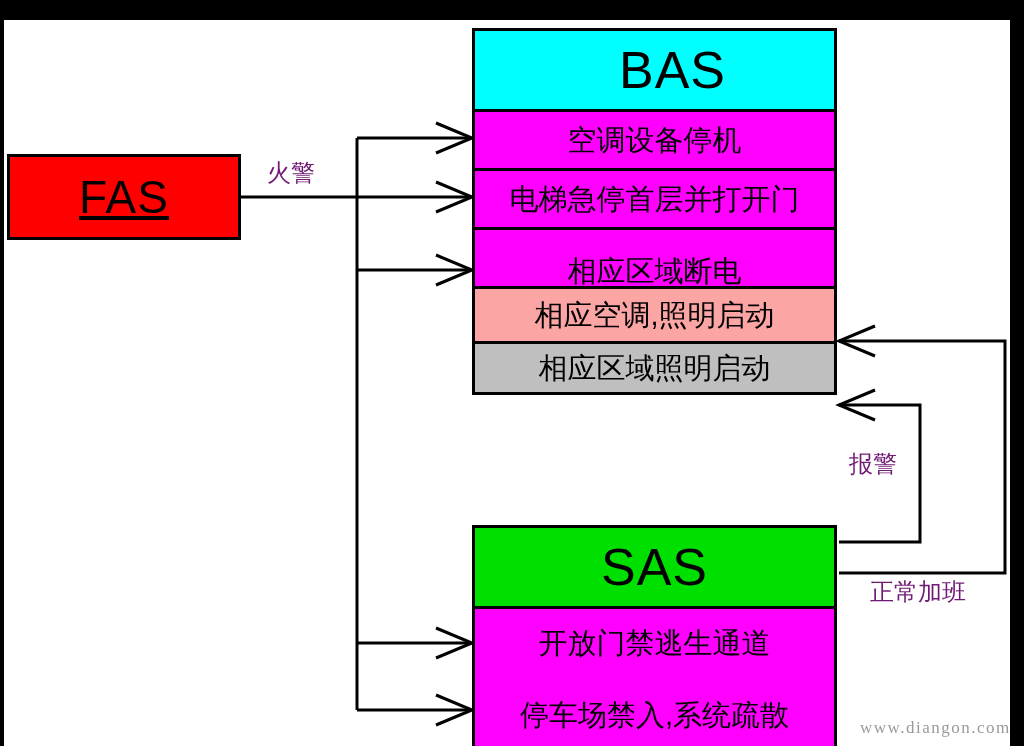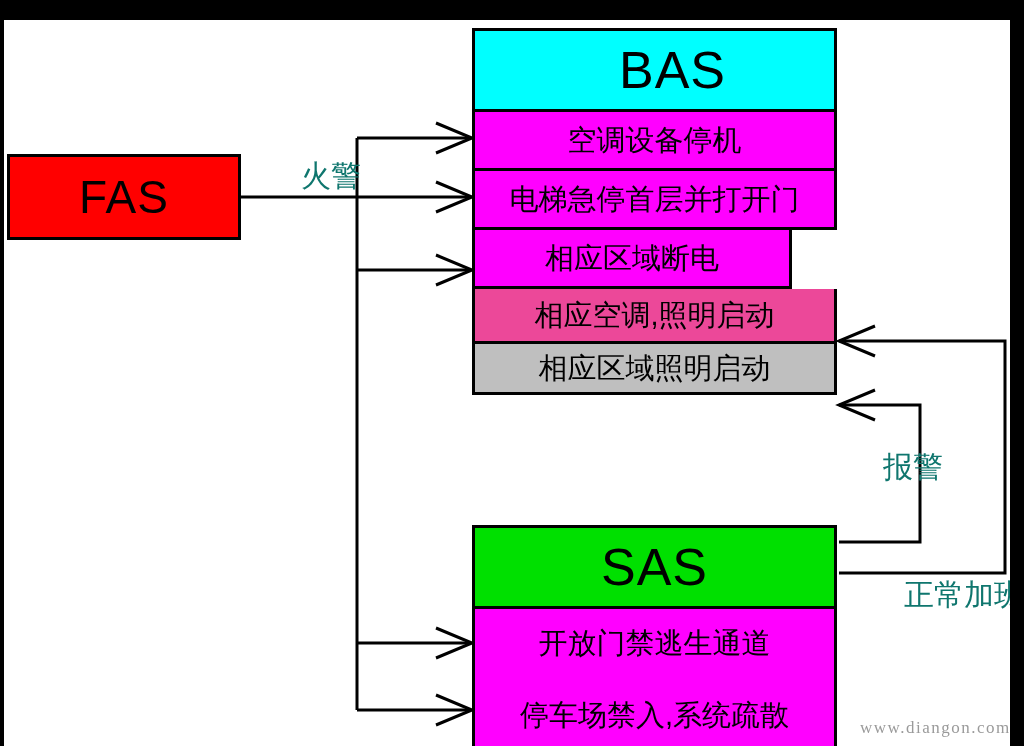--- a/index.html
+++ b/index.html
@@ -56,45 +56,44 @@
     font-size: 52px;
     letter-spacing: 1px;
   }
   #fas {
     left: 3px;
     top: 134px;
     width: 234px;
     height: 86px;
     background: #ff0000;
   }
-  #fas .hdr-title { font-size: 46px; }
+  #fas .hdr-title { font-size: 46px; text-decoration: underline; }
 
   #bas-header {
     left: 468px;
     top: 8px;
     width: 365px;
     height: 84px;
     background: #00ffff;
     padding-left: 36px;
   }
   #sas-header {
     left: 468px;
     top: 505px;
     width: 365px;
     height: 84px;
     background: #00e000;
   }
 
   .label {
     position: absolute;
-    font-size: 30px;
-    color: #0f766e;
+    font-size: 24px;
+    color: #701a75;
     white-space: nowrap;
     line-height: 1;
-    margin-left: 34px;
   }
   #label-huojing { left: 263px; top: 141px; }
   #label-baojing { left: 845px; top: 432px; }
   #label-jiaban  { left: 866px; top: 560px; }
 
   svg#wires {
     position: absolute;
     left: 0; top: 0;
     width: 1006px;
     height: 726px;
@@ -157,24 +156,24 @@
     <div class="box" id="bas-header">
       <span class="hdr-title">BAS</span>
     </div>
 
     <div class="row" style="left:468px; top:151px; width:365px; height:59px; background:#ff00ff;">
       <span>电梯急停首层并打开门</span>
     </div>
     <div class="row" style="left:468px; top:92px; width:365px; height:59px; background:#ff00ff;">
       <span>空调设备停机</span>
     </div>
-    <div class="row" style="left:468px; top:210px; width:320px; height:59px; background:#ff00ff;">
+    <div class="row" style="left:468px; top:210px; width:365px; height:59px; background:#ff00ff;align-items:flex-end;">
       <span>相应区域断电</span>
     </div>
-    <div class="row" style="left:468px; top:269px; width:365px; height:55px; background:#ec4899;text-align:right;">
+    <div class="row" style="left:468px; top:269px; width:365px; height:55px; background:#fca5a5;text-align:right;">
       <span>相应空调,照明启动</span>
     </div>
     <div class="row" style="left:468px; top:324px; width:365px; height:51px; background:#bfbfbf;font-family:Liberation Serif, serif;">
       <span>相应区域照明启动</span>
     </div>
 
     <div class="box" id="sas-header">
       <span class="hdr-title">SAS</span>
     </div>
 

